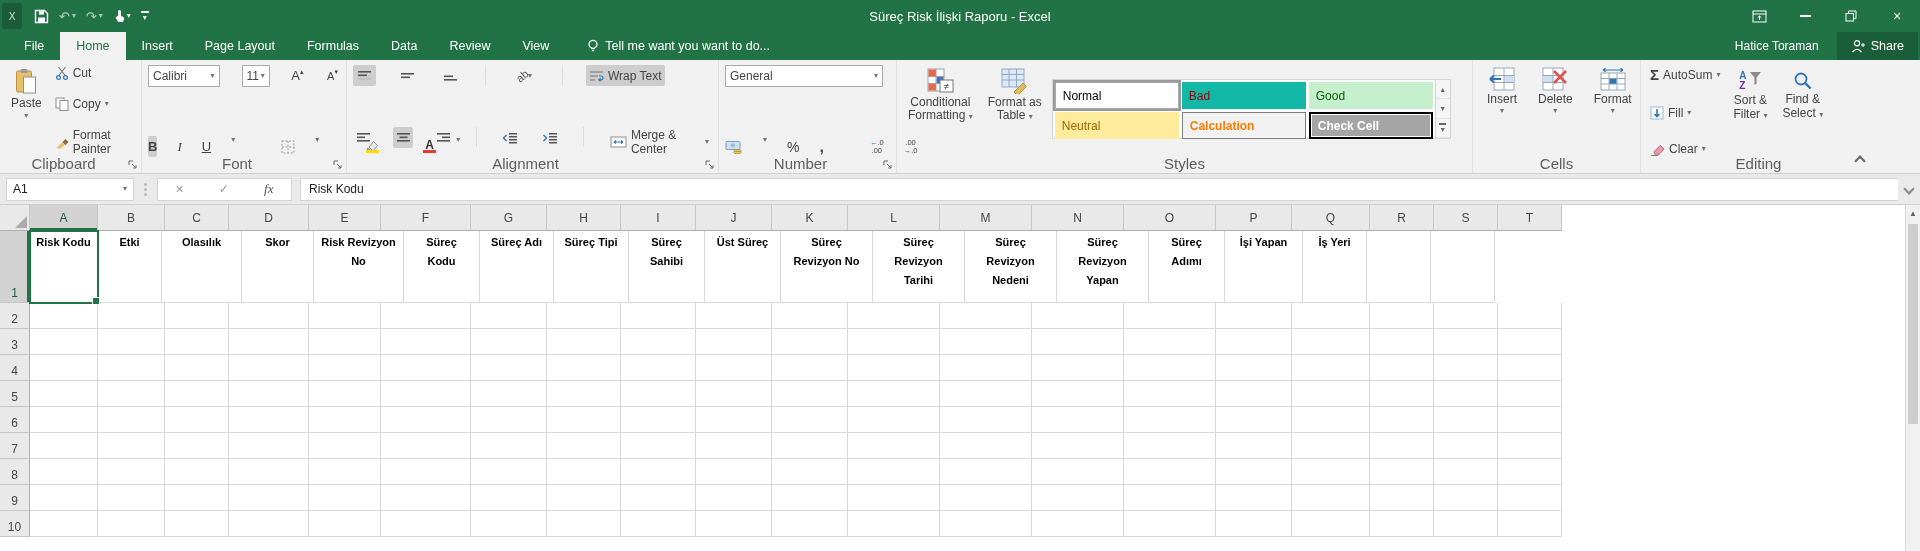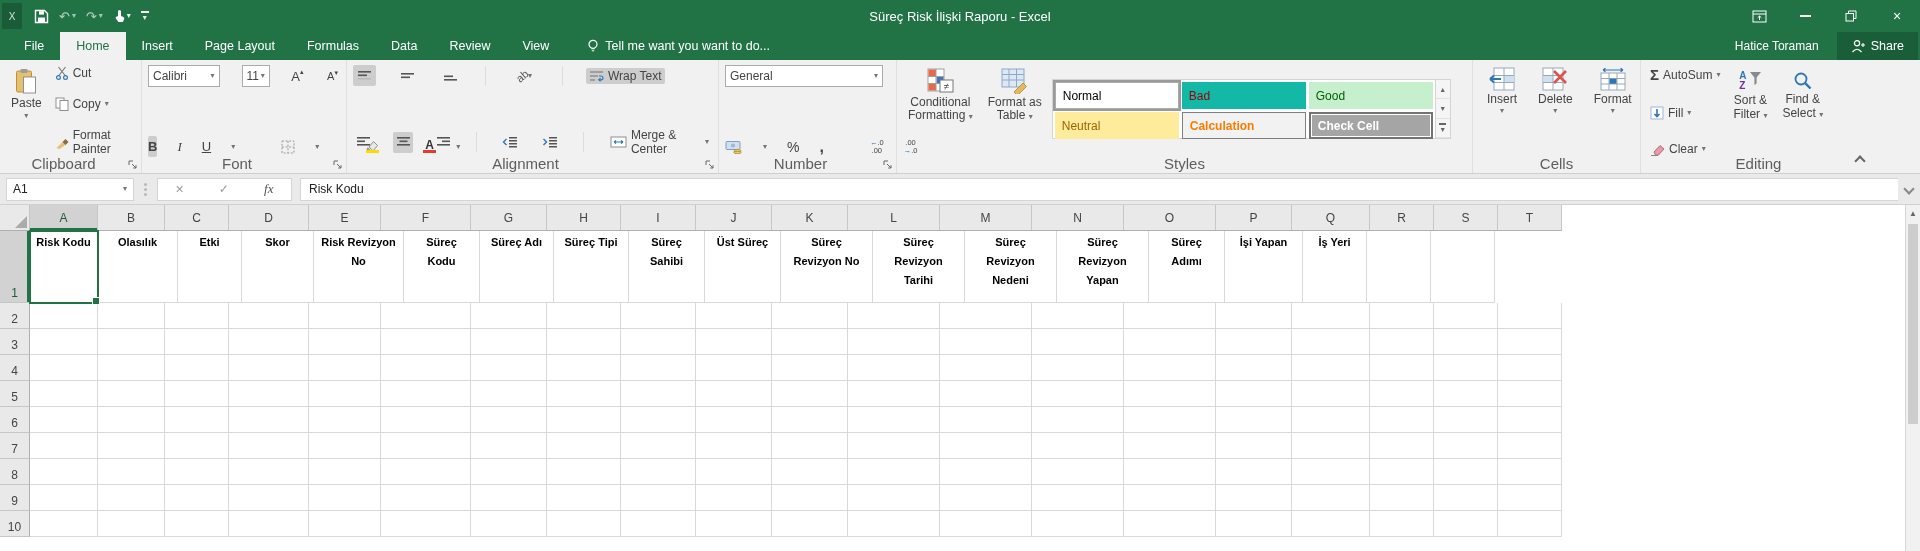--- a/index.html
+++ b/index.html
@@ -38,37 +38,37 @@
   .launcher { position:absolute; right:3px; bottom:3px; width:10px; height:10px; }
   .vstack { display:flex; flex-direction:column; justify-content:space-between; height:92px; }
   .vstack3 { display:flex; flex-direction:column; justify-content:space-between; height:92px; }
   .bigbtn { display:flex; flex-direction:column; align-items:center; justify-content:flex-start; gap:2px; padding:3px 5px; font-size:12px; height:92px; }
   .bigbtn .lbl { line-height:13px; text-align:center; }
   .smallbtn { display:flex; align-items:center; gap:4px; font-size:12px; padding:1px 3px; border-radius:2px; }
   .iconbtn { display:flex; align-items:center; justify-content:center; width:23px; height:21px; border-radius:2px; }
   .iconbtn.on, .smallbtn.on { background:#cdcdcd; }
   .combo { background:#fff; border:1px solid #ababab; height:22px; display:flex; align-items:center; font-size:12px; padding:0 4px; justify-content:space-between; }
   .combo .dda { color:#666; }
-  .btnrow { display:flex; align-items:center; gap:20px; }
+  .btnrow { display:flex; gap:20px; }
   .sep { width:1px; height:20px; background:#dcdcdc; margin:0 3px; }
   .letterB { font-weight:bold; font-size:13px; }
   .letterI { font-style:italic; font-family:"Liberation Serif",serif; font-size:13px; }
   .letterU { text-decoration:underline; font-size:13px; }
   .colorbar { width:13px; height:3px; margin-top:-1px; }
   .fc { display:flex; flex-direction:column; align-items:center; }
   .declbl { display:flex; flex-direction:column; font-size:7.5px; line-height:8px; color:#444; align-items:center; }
   .declbl .blue { color:#2E75B6; }
 
   
   .gallery { display:flex; align-items:stretch; height:60px; margin-top:14px; }
   .gallery-cells { display:grid; grid-template-columns:repeat(3,124px); grid-template-rows:27px 27px; gap:3px; background:#fff; border:1px solid #d4d4d4; padding:2px; }
   .gcell { display:flex; align-items:center; padding-left:7px; font-size:12px; }
   .gcell.g-normal { border:1px solid #ababab; outline:2px solid #9a9a9a; outline-offset:0px; }
   .gcell.g-calculation { border:1px solid #7f7f7f; font-weight:bold; }
-  .gcell.g-checkcell { border:2px solid #737373; font-weight:bold; box-shadow:inset 0 0 0 1px #fff; }
+  .gcell.g-checkcell { border:2px solid #000000; font-weight:bold; box-shadow:inset 0 0 0 1px #fff; }
   .gscroll { width:15px; border:1px solid #d4d4d4; border-left:none; background:#f5f5f5; display:flex; flex-direction:column; }
   .gscroll div { flex:1; display:flex; align-items:center; justify-content:center; font-size:7px; color:#666; border-bottom:1px solid #e2e2e2; flex-direction:column; gap:1px;}
   .gsbar { width:7px; height:1.5px; background:#666; }
 
   .cellsbtn { display:flex; flex-direction:column; align-items:center; gap:1px; font-size:12px; padding:2px 8px; height:92px; justify-content:flex-start; }
   .edit-left { display:flex; flex-direction:column; justify-content:space-between; height:92px; }
   .twoline { text-align:center; line-height:14px; font-size:12px; }
   .chev { width:8px; height:8px; border-left:2px solid #666; border-top:2px solid #666; }
   .chev.up { transform:rotate(45deg); }
   .chev.down { transform:rotate(225deg); }
@@ -625,22 +625,22 @@
         <div class="colh" style="width: 78px;">Q</div>
         <div class="colh" style="width: 64px;">R</div>
         <div class="colh" style="width: 64px;">S</div>
         <div class="colh" style="width: 64px;">T</div>
       </div>
   </div>
   <div>
       <div class="grow tall">
         <div class="rowh sel">1</div>
         <div class="cell hcell selcell" style="width: 68px;">Risk Kodu</div>
+        <div class="cell hcell" style="width: 64px;">Etki</div>
         <div class="cell hcell" style="width: 80px;">Olasılık</div>
-        <div class="cell hcell" style="width: 64px;">Etki</div>
         <div class="cell hcell" style="width: 72px; text-align: center;">Skor</div>
         <div class="cell hcell" style="width: 90px;">Risk Revizyon
 No</div>
         <div class="cell hcell" style="width: 76px;">Süreç
 Kodu</div>
         <div class="cell hcell" style="width: 74px;">Süreç Adı</div>
         <div class="cell hcell" style="width: 75px;">Süreç Tipi</div>
         <div class="cell hcell" style="width: 76px;">Süreç
 Sahibi</div>
         <div class="cell hcell" style="width: 76px;">Üst Süreç</div>

